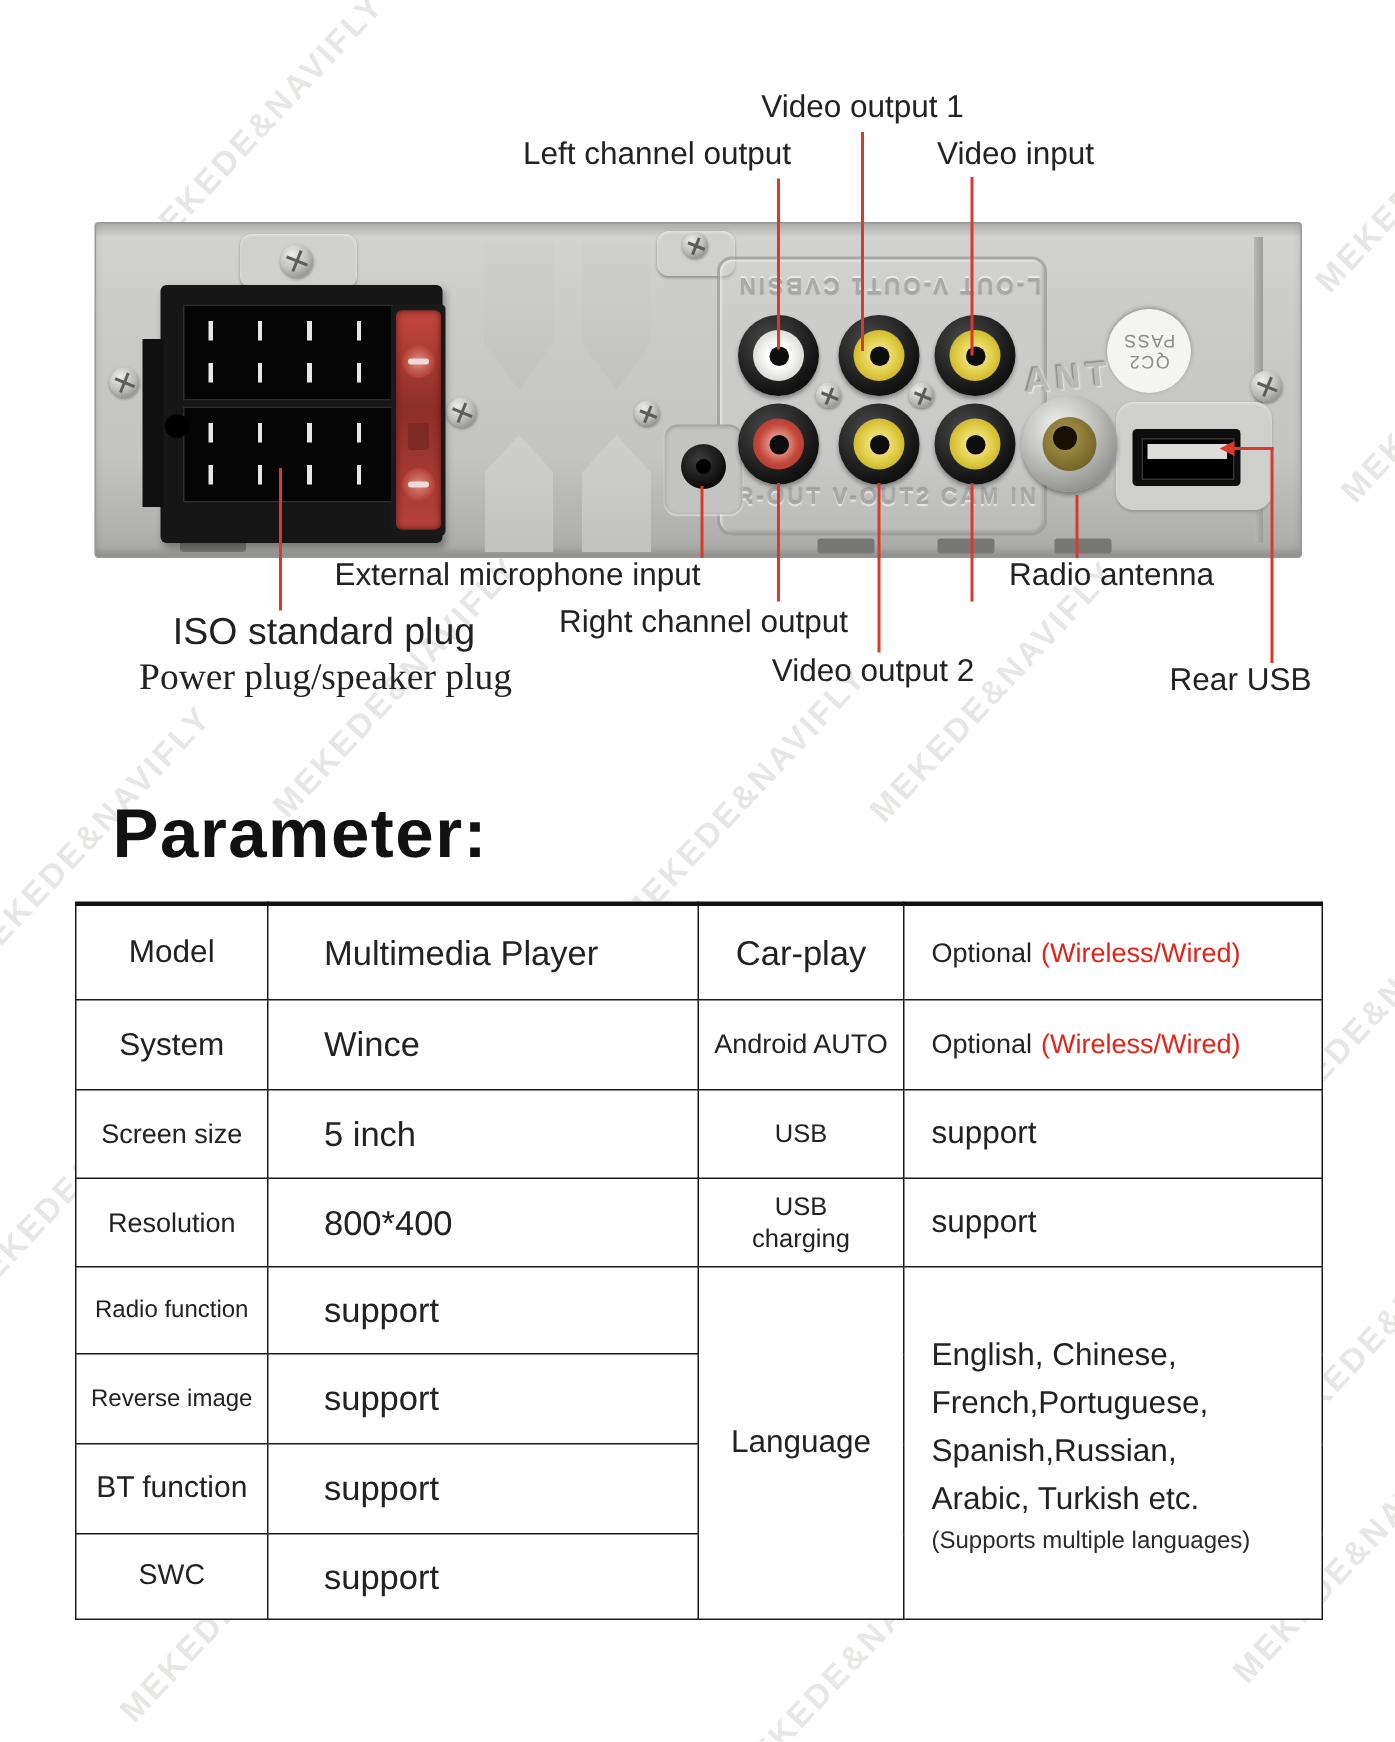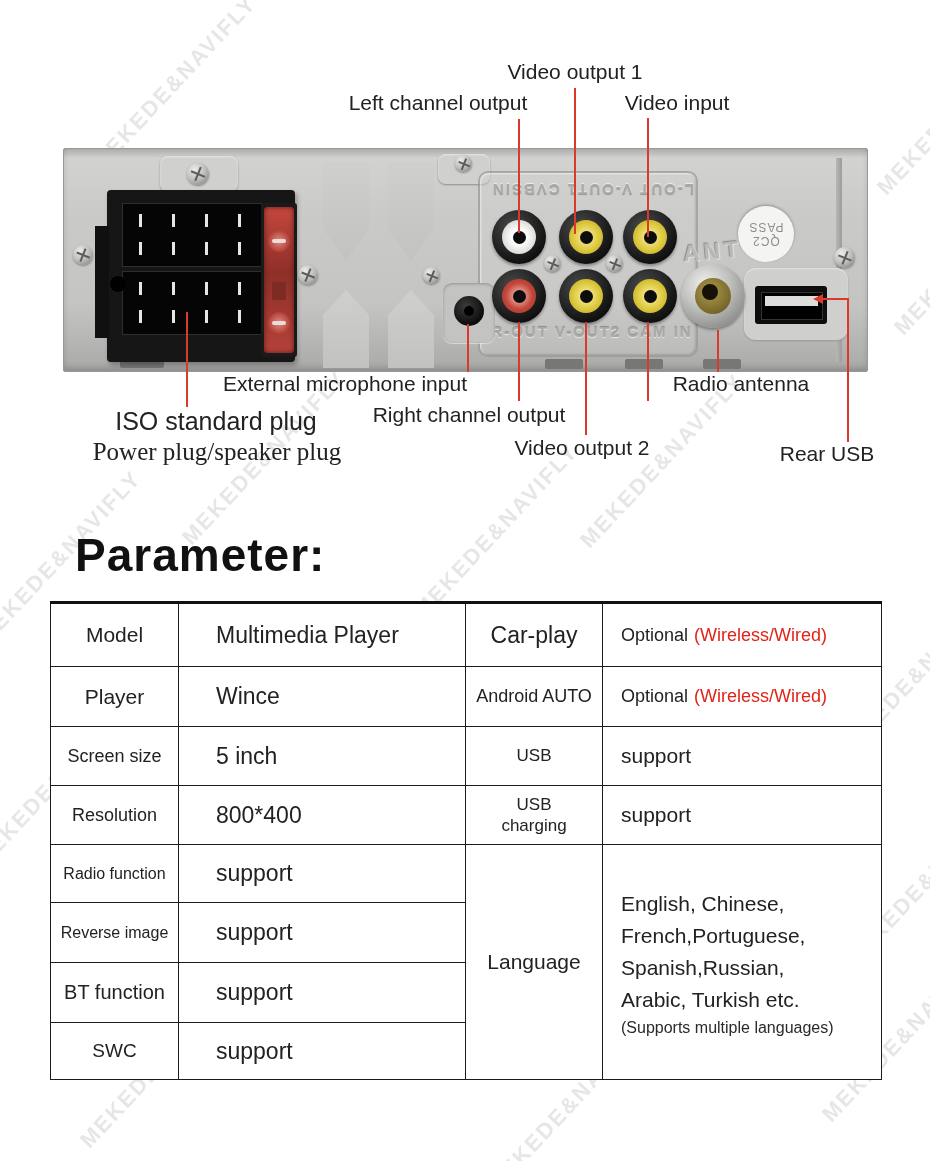--- a/index.html
+++ b/index.html
@@ -255,21 +255,21 @@
     <tbody>
         <tr style="height:64px;">
       <td class="c1">Model</td>
       <td class="c2">Multimedia Player</td>
       <td class="c3 fs23">Car-play</td>
       <td class="c4 fs18">
         <span class="status-plain">Optional</span><span class="red">(Wireless/Wired)</span>
       </td>
     </tr>
     <tr style="height:60px;">
-      <td class="c1">Player</td>
+      <td class="c1">System</td>
       <td class="c2">Wince</td>
       <td class="c3 fs18">Android AUTO</td>
       <td class="c4 fs18">
         <span class="status-plain">Optional</span><span class="red">(Wireless/Wired)</span>
       </td>
     </tr>
     <tr style="height:59px;">
       <td class="c1 fs18">Screen size</td>
       <td class="c2">5 inch</td>
       <td class="c3 fs17">USB</td>

